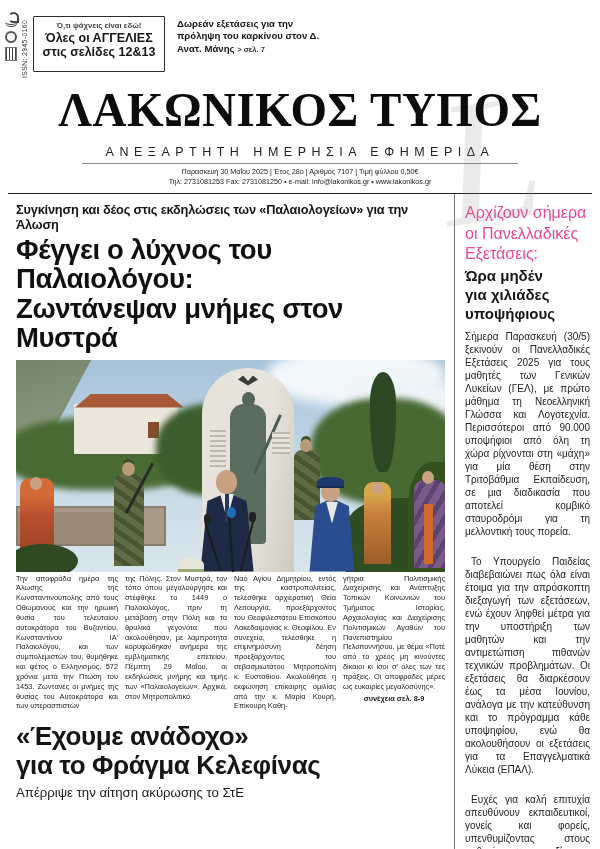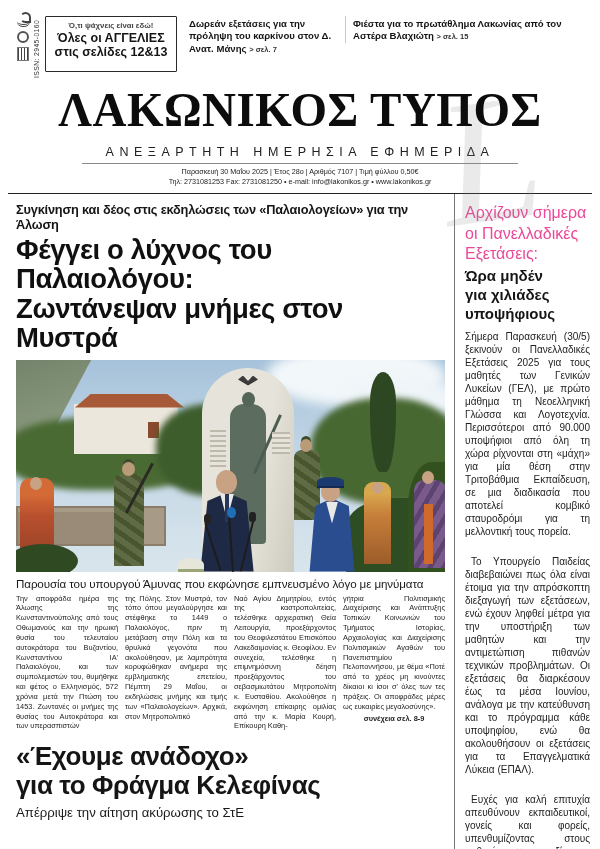--- a/index.html
+++ b/index.html
@@ -1,21 +1,21 @@
 <!DOCTYPE html>
 <html><head>
 <meta charset="utf-8">
 <style>
   * { margin:0; padding:0; box-sizing:border-box; }
   html,body { background:#e9e9e9; }
   .page { width:600px; height:849px; margin:0 auto; background:#fff; position:relative;
           font-family:"Liberation Sans",sans-serif; color:#151515; overflow:hidden; }
 
   
-  .topbar { display:flex; align-items:flex-start; padding:16px 6px 6px 16px; gap:5px; }
+  .topbar { display:flex; align-items:flex-start; padding:16px 6px 6px 4px; gap:5px; }
   .leftstrip { display:flex; gap:3px; align-items:flex-start; }
   .strip-icons { display:flex; flex-direction:column; gap:4px; width:14px; align-items:center; }
   .logo-bird { width:13px; height:11px; border-bottom:3px double #444; border-radius:0 0 60% 60%; position:relative; }
   .logo-bird:after{ content:""; position:absolute; right:-1px; top:-4px; width:7px; height:7px; border:2px solid #444; border-radius:50% 50% 0 50%; border-left-color:transparent; }
   .logo-ring { width:12px; height:12px; border:2.5px solid #555; border-radius:50%; }
   .logo-barcode { width:12px; height:14px; background:repeating-linear-gradient(90deg,#444 0 1px,#fff 1px 3px); border:1px solid #777; }
   .issn { writing-mode:vertical-rl; transform:rotate(180deg); font-size:6.8px; letter-spacing:.4px; color:#333; height:62px; }
   .classifieds { border:1.6px solid #2a2a2a; border-radius:1px; width:132px; min-height:56px; text-align:center; padding:4px 4px; flex:none; }
   .classifieds .c1 { font-size:7.8px; font-weight:bold; color:#444; }
   .classifieds .c2 { font-size:12.5px; font-weight:bold; margin-top:1px; }
@@ -82,23 +82,20 @@
     </div>
 
     <div class="classifieds">
       <div class="c1">Ό,τι ψάχνεις είναι εδώ!</div>
       <div class="c2">Όλες οι ΑΓΓΕΛΙΕΣ</div>
       <div class="c3">στις σελίδες 12&amp;13</div>
     </div>
 
     <div class="teaser t2">
       <span>Δωρεάν εξετάσεις για την πρόληψη του καρκίνου στον Δ. Ανατ. Μάνης </span><span class="pref">&gt; σελ. 7</span>
-    </div>
-    <div class="teaser t4">
-      <span>Φιέστα για το πρωτάθλημα Λακωνίας από τον Αστέρα Βλαχιώτη </span><span class="pref">&gt; σελ. 15</span>
     </div>
   </div>
 
   <div class="masthead">
     <div class="watermark">L</div>
     <div class="mast-title">ΛΑΚΩΝΙΚΟΣ ΤΥΠΟΣ</div>
     <div class="mast-sub">ΑΝΕΞΑΡΤΗΤΗ ΗΜΕΡΗΣΙΑ ΕΦΗΜΕΡΙΔΑ</div>
     <div class="dateline-wrap">
       <div class="dl">Παρασκευή 30 Μαΐου 2025 | Έτος 28ο | Αριθμός 7107 | Τιμή φύλλου 0,50€</div>
       <div class="dl">Τηλ: 2731081253 Fax: 2731081250 • e-mail: info@lakonikos.gr • www.lakonikos.gr</div>
@@ -158,21 +155,20 @@
         <div class="abs" style="left:196px;bottom:0;width:2px;height:50px;background:#1c1c1c;transform:rotate(-18deg);"></div>
         <div class="abs" style="left:214px;bottom:0;width:2px;height:56px;background:#1c1c1c;transform:rotate(-4deg);"></div>
         <div class="abs" style="left:230px;bottom:0;width:2px;height:52px;background:#1c1c1c;transform:rotate(14deg);"></div>
         <div class="abs" style="left:188px;bottom:48px;width:7px;height:10px;background:#222;border-radius:40%;"></div>
         <div class="abs" style="left:211px;bottom:54px;width:9px;height:11px;background:#1f6fb5;border-radius:50%;"></div>
         <div class="abs" style="left:233px;bottom:50px;width:7px;height:10px;background:#222;border-radius:40%;"></div>
         <div class="abs" style="left:162px;bottom:0;width:26px;height:14px;background:#e6e6da;border-radius:50% 50% 0 0;box-shadow:inset 0 -3px 0 #9aa578;"></div>
         <div class="abs" style="left:-8px;bottom:-6px;width:70px;height:34px;background:#2f4a22;border-radius:50%;"></div>
       </div>
 
-      <div class="caption">Παρουσία του υπουργού Άμυνας που εκφώνησε εμπνευσμένο λόγο με μηνύματα</div>
 
       <div class="bodycols">
         <div class="bcol">Την αποφράδα ημέρα της Άλωσης της Κωνσταντινούπολης από τους Οθωμανούς και την ηρωική θυσία του τελευταίου αυτοκράτορα του Βυζαντίου, Κωνσταντίνου ΙΑ' Παλαιολόγου, και των συμπολεμιστών του, θυμήθηκε και φέτος ο Ελληνισμός, 572 χρόνια μετά την Πτώση του 1453. Ζωντανές οι μνήμες της θυσίας του Αυτοκράτορα και των υπερασπιστών</div>
         <div class="bcol">της Πόλης. Στον Μυστρά, τον τόπο όπου μεγαλούργησε και στέφθηκε το 1449 ο Παλαιολόγος, πριν τη μετάβαση στην Πόλη και τα θρυλικά γεγονότα που ακολούθησαν, με λαμπρότητα κορυφώθηκαν ανήμερα της εμβληματικής επετείου, Πέμπτη 29 Μαΐου, οι εκδηλώσεις μνήμης και τιμής των «Παλαιολογείων». Αρχικά, στον Μητροπολιτικό</div>
         <div class="bcol">Ναό Αγίου Δημητρίου, εντός της καστροπολιτείας, τελέσθηκε αρχιερατική Θεία Λειτουργία, προεξάρχοντος του Θεοφιλεστάτου Επισκόπου Λακεδαιμονίας κ. Θεοφίλου. Εν συνεχεία, τελέσθηκε η επιμνημόσυνη δέηση προεξάρχοντος του σεβασμιωτάτου Μητροπολίτη κ. Ευσταθίου. Ακολούθησε η εκφώνηση επίκαιρης ομιλίας από την κ. Μαρία Κουρή, Επίκουρη Καθη-</div>
         <div class="bcol">
           <span>γήτρια Πολιτισμικής Διαχείρισης και Ανάπτυξης Τοπικών Κοινωνιών του Τμήματος Ιστορίας, Αρχαιολογίας και Διαχείρισης Πολιτισμικών Αγαθών του Πανεπιστημίου Πελοποννήσου, με θέμα «Ποτέ από το χρέος μη κινούντες δίκαιοι κι ίσοι σ' όλες των τες πράξεις. Οι αποφράδες μέρες ως ευκαιρίες μεγαλοσύνης».</span>
           <div class="cont">συνέχεια σελ. 8-9</div>
         </div>
       </div>

